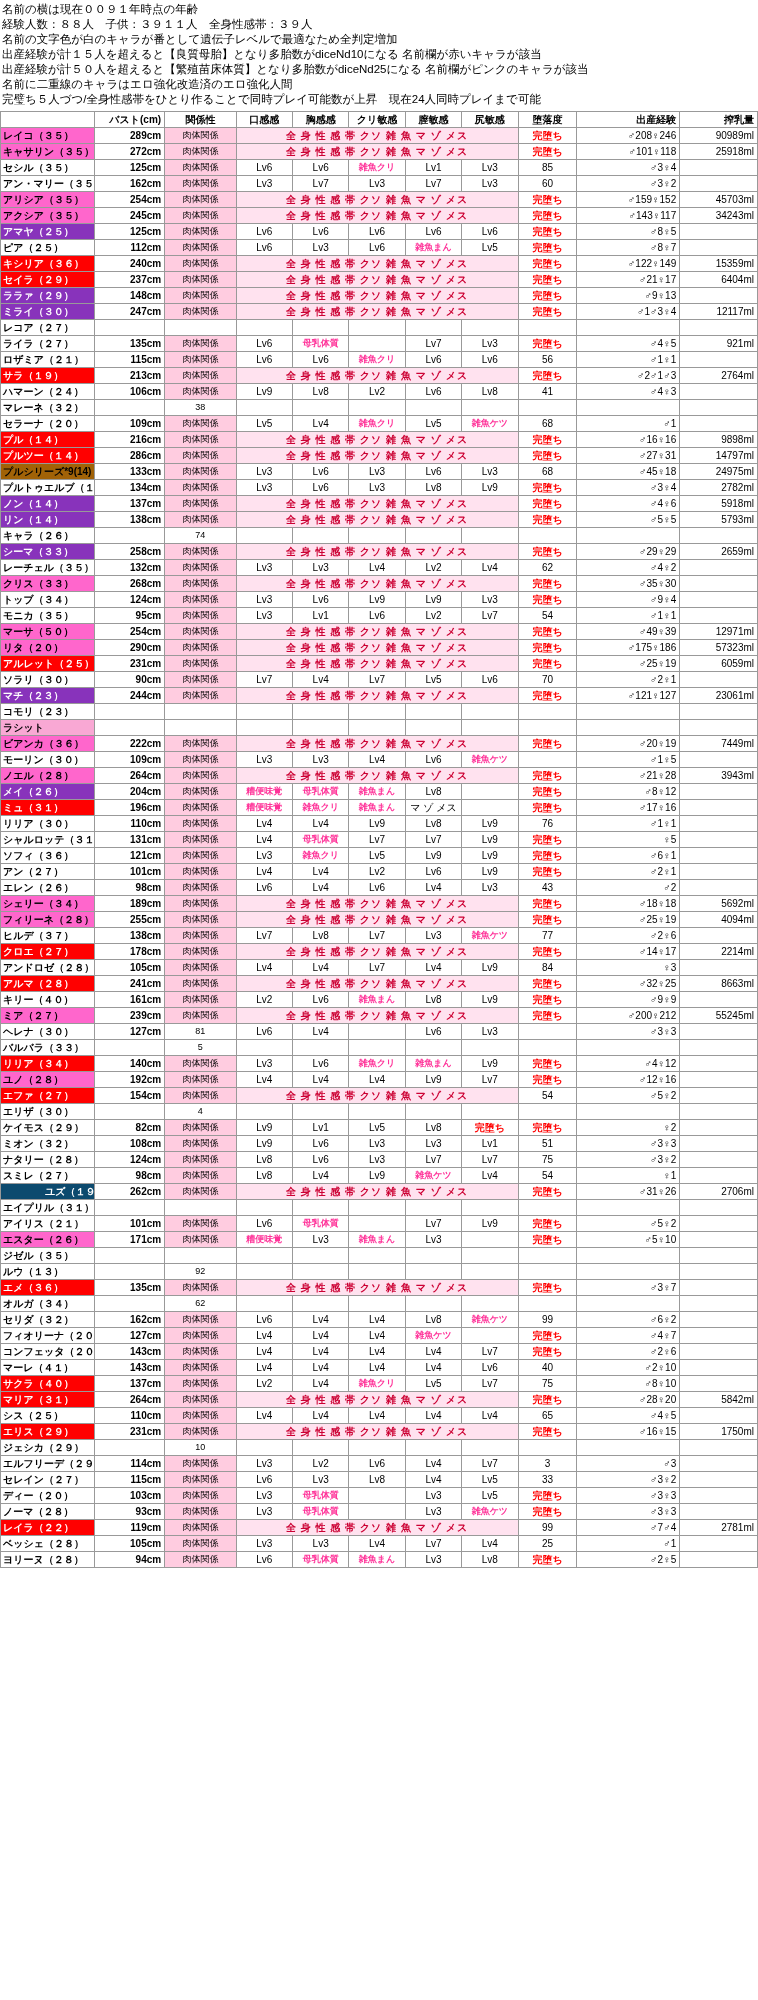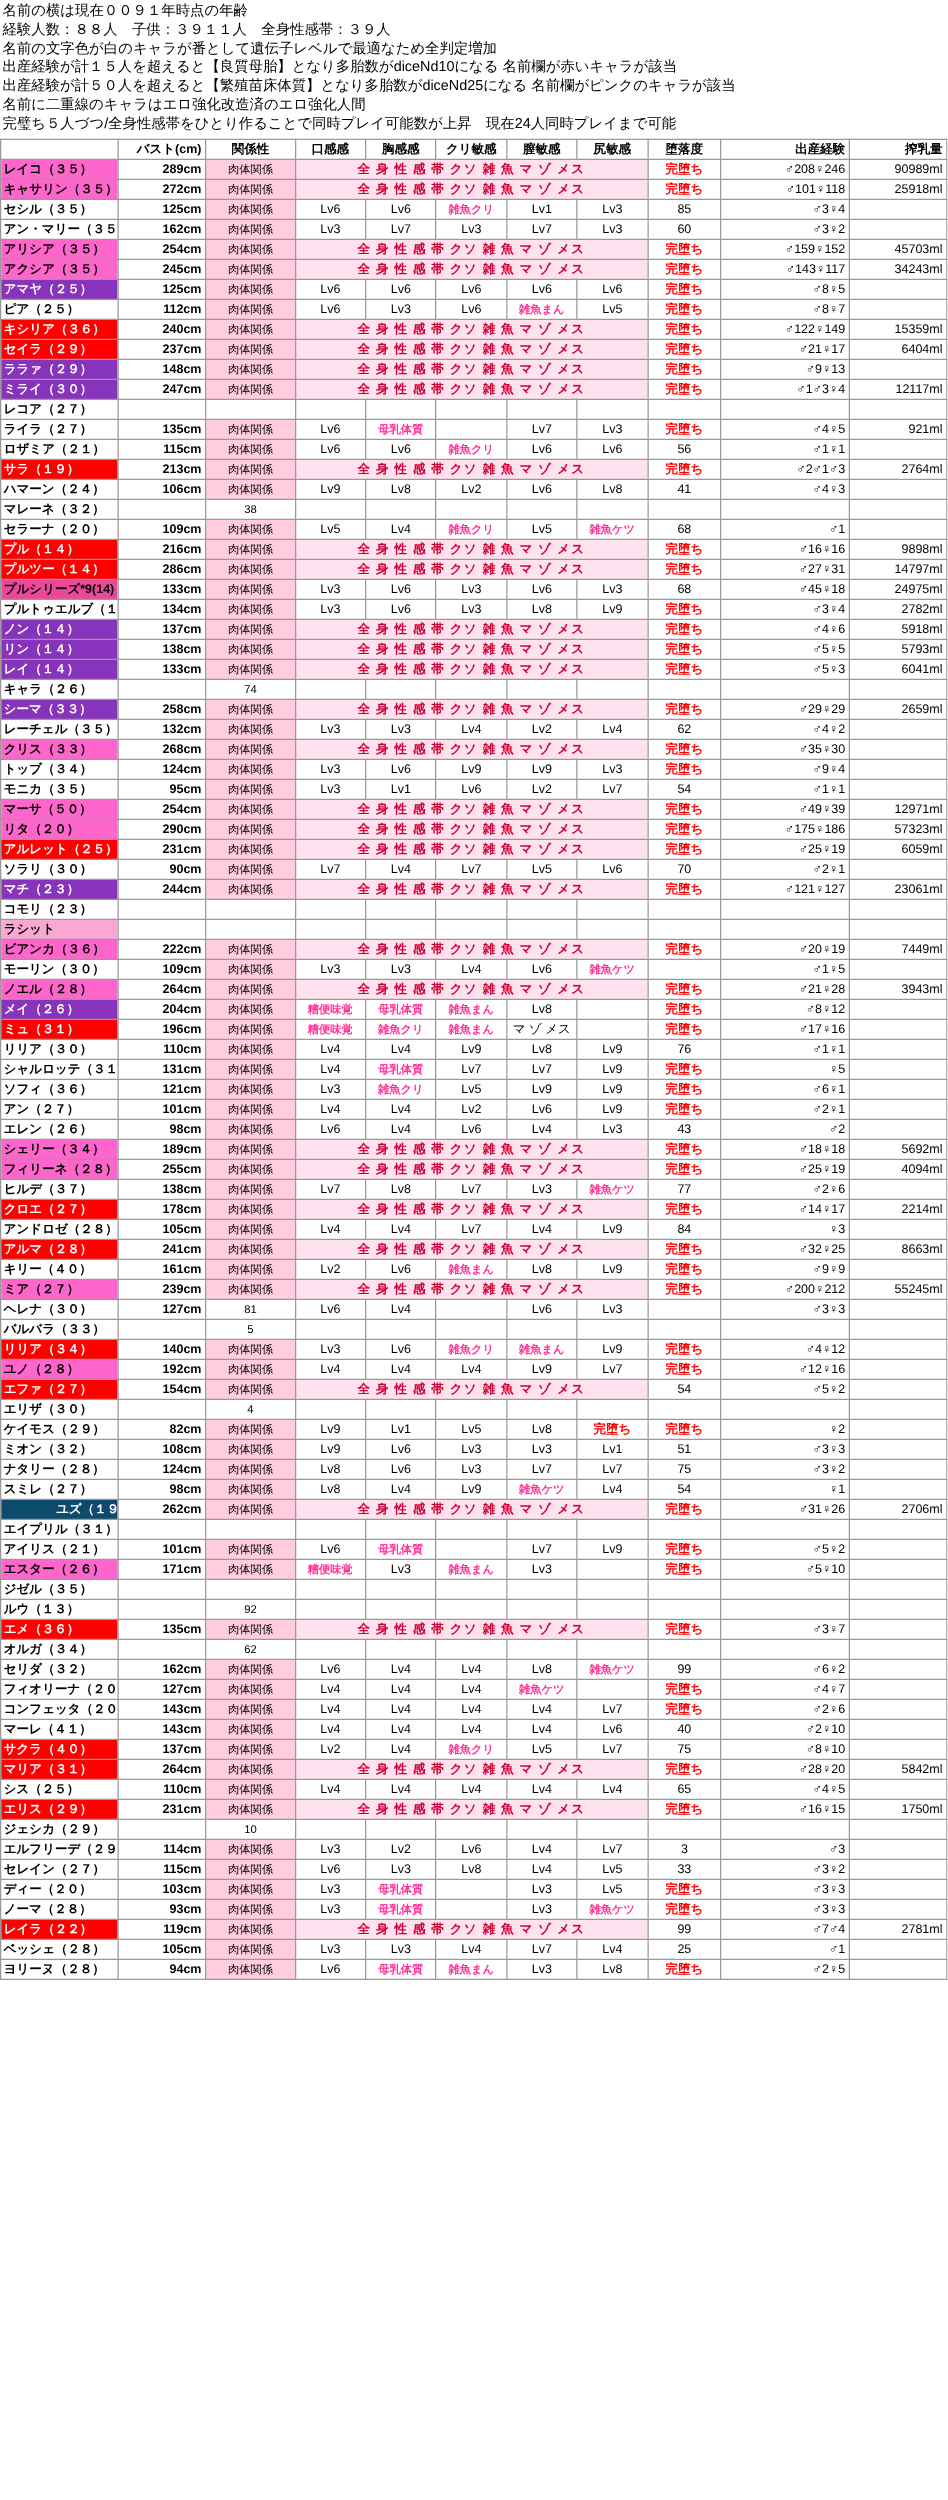--- a/index.html
+++ b/index.html
@@ -273,21 +273,21 @@
       <tr>
         <td class="c-name" style="background: rgb(255, 0, 0); color: rgb(255, 255, 255);">プルツー（１４）</td>
         <td class="c-bust">286cm</td>
         <td class="c-rel kansei" style="background: rgb(255, 204, 224);">肉体関係</td>
         <td colspan="5" class="full" style="background: rgb(255, 226, 239); color: rgb(204, 0, 51);">全 身 性 感 帯 クソ 雑 魚 マ ゾ メス</td>
         <td class="c-fall kanzen">完堕ち</td>
         <td class="c-birth">♂27♀31</td>
         <td class="c-milk">14797ml</td>
       </tr>
       <tr>
-        <td class="c-name" style="background: #ec4899; color: rgb(0, 0, 0); margin-left: 25px;">プルシリーズ*9(14)</td>
+        <td class="c-name" style="background: #a16207; color: rgb(0, 0, 0); margin-left: 25px;">プルシリーズ*9(14)</td>
         <td class="c-bust">133cm</td>
         <td class="c-rel kansei" style="background: rgb(255, 204, 224);">肉体関係</td>
         <td class="c-lv">Lv3</td>
         <td class="c-lv">Lv6</td>
         <td class="c-lv">Lv3</td>
         <td class="c-lv">Lv6</td>
         <td class="c-lv">Lv3</td>
         <td class="c-fall">68</td>
         <td class="c-birth">♂45♀18</td>
         <td class="c-milk">24975ml</td>
@@ -315,29 +315,20 @@
         <td class="c-milk">5918ml</td>
       </tr>
       <tr>
         <td class="c-name" style="background: rgb(136, 51, 187); color: rgb(255, 255, 255);">リン（１４）</td>
         <td class="c-bust">138cm</td>
         <td class="c-rel kansei" style="background: rgb(255, 204, 224);">肉体関係</td>
         <td colspan="5" class="full" style="background: rgb(255, 226, 239); color: rgb(204, 0, 51);">全 身 性 感 帯 クソ 雑 魚 マ ゾ メス</td>
         <td class="c-fall kanzen">完堕ち</td>
         <td class="c-birth">♂5♀5</td>
         <td class="c-milk">5793ml</td>
-      </tr>
-      <tr>
-        <td class="c-name" style="background: rgb(136, 51, 187); color: rgb(255, 255, 255);">レイ（１４）</td>
-        <td class="c-bust">133cm</td>
-        <td class="c-rel kansei" style="background: rgb(255, 204, 224);">肉体関係</td>
-        <td colspan="5" class="full" style="background: rgb(255, 226, 239); color: rgb(204, 0, 51);">全 身 性 感 帯 クソ 雑 魚 マ ゾ メス</td>
-        <td class="c-fall kanzen">完堕ち</td>
-        <td class="c-birth">♂5♀3</td>
-        <td class="c-milk">6041ml</td>
       </tr>
       <tr>
         <td class="c-name" style="background: rgb(255, 255, 255); color: rgb(0, 0, 0);">キャラ（２６）</td>
         <td class="c-bust"></td>
         <td class="c-rel kansei">74</td>
         <td class="c-lv"></td>
         <td class="c-lv"></td>
         <td class="c-lv"></td>
         <td class="c-lv"></td>
         <td class="c-lv"></td>

